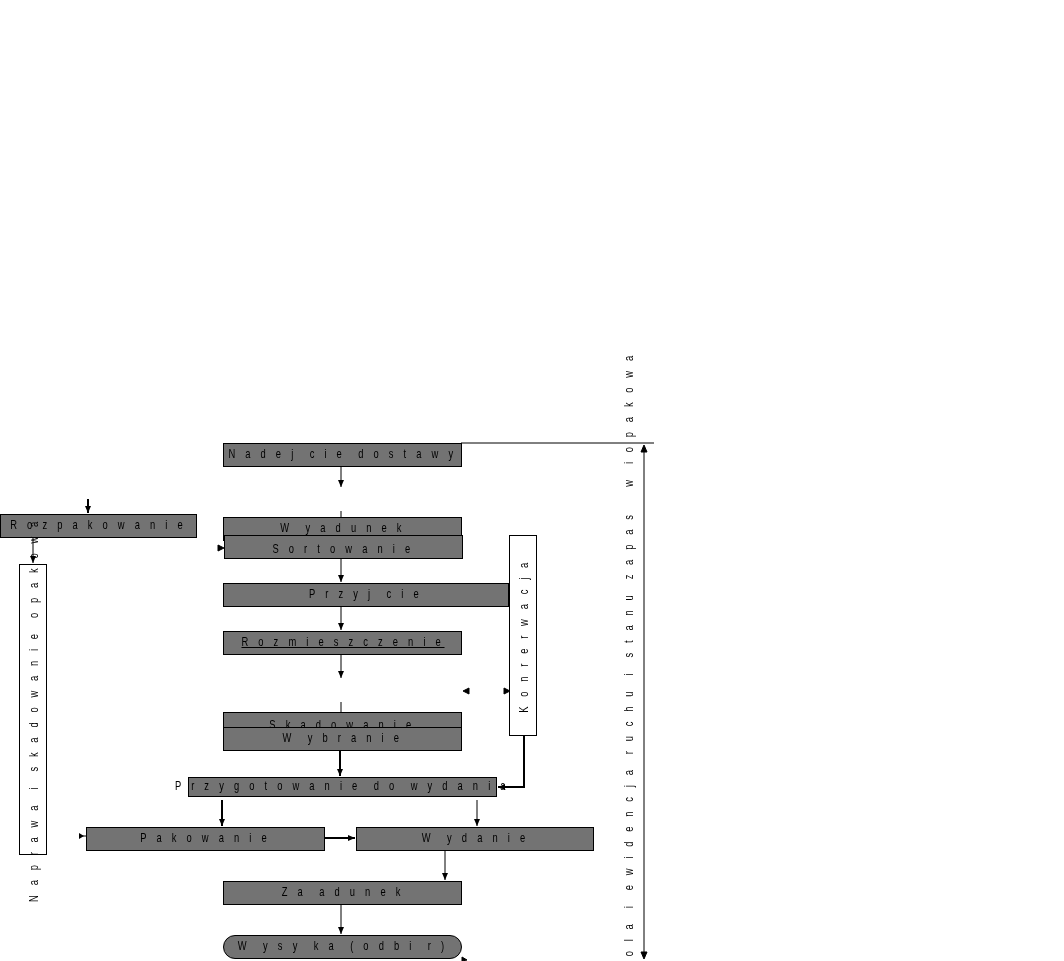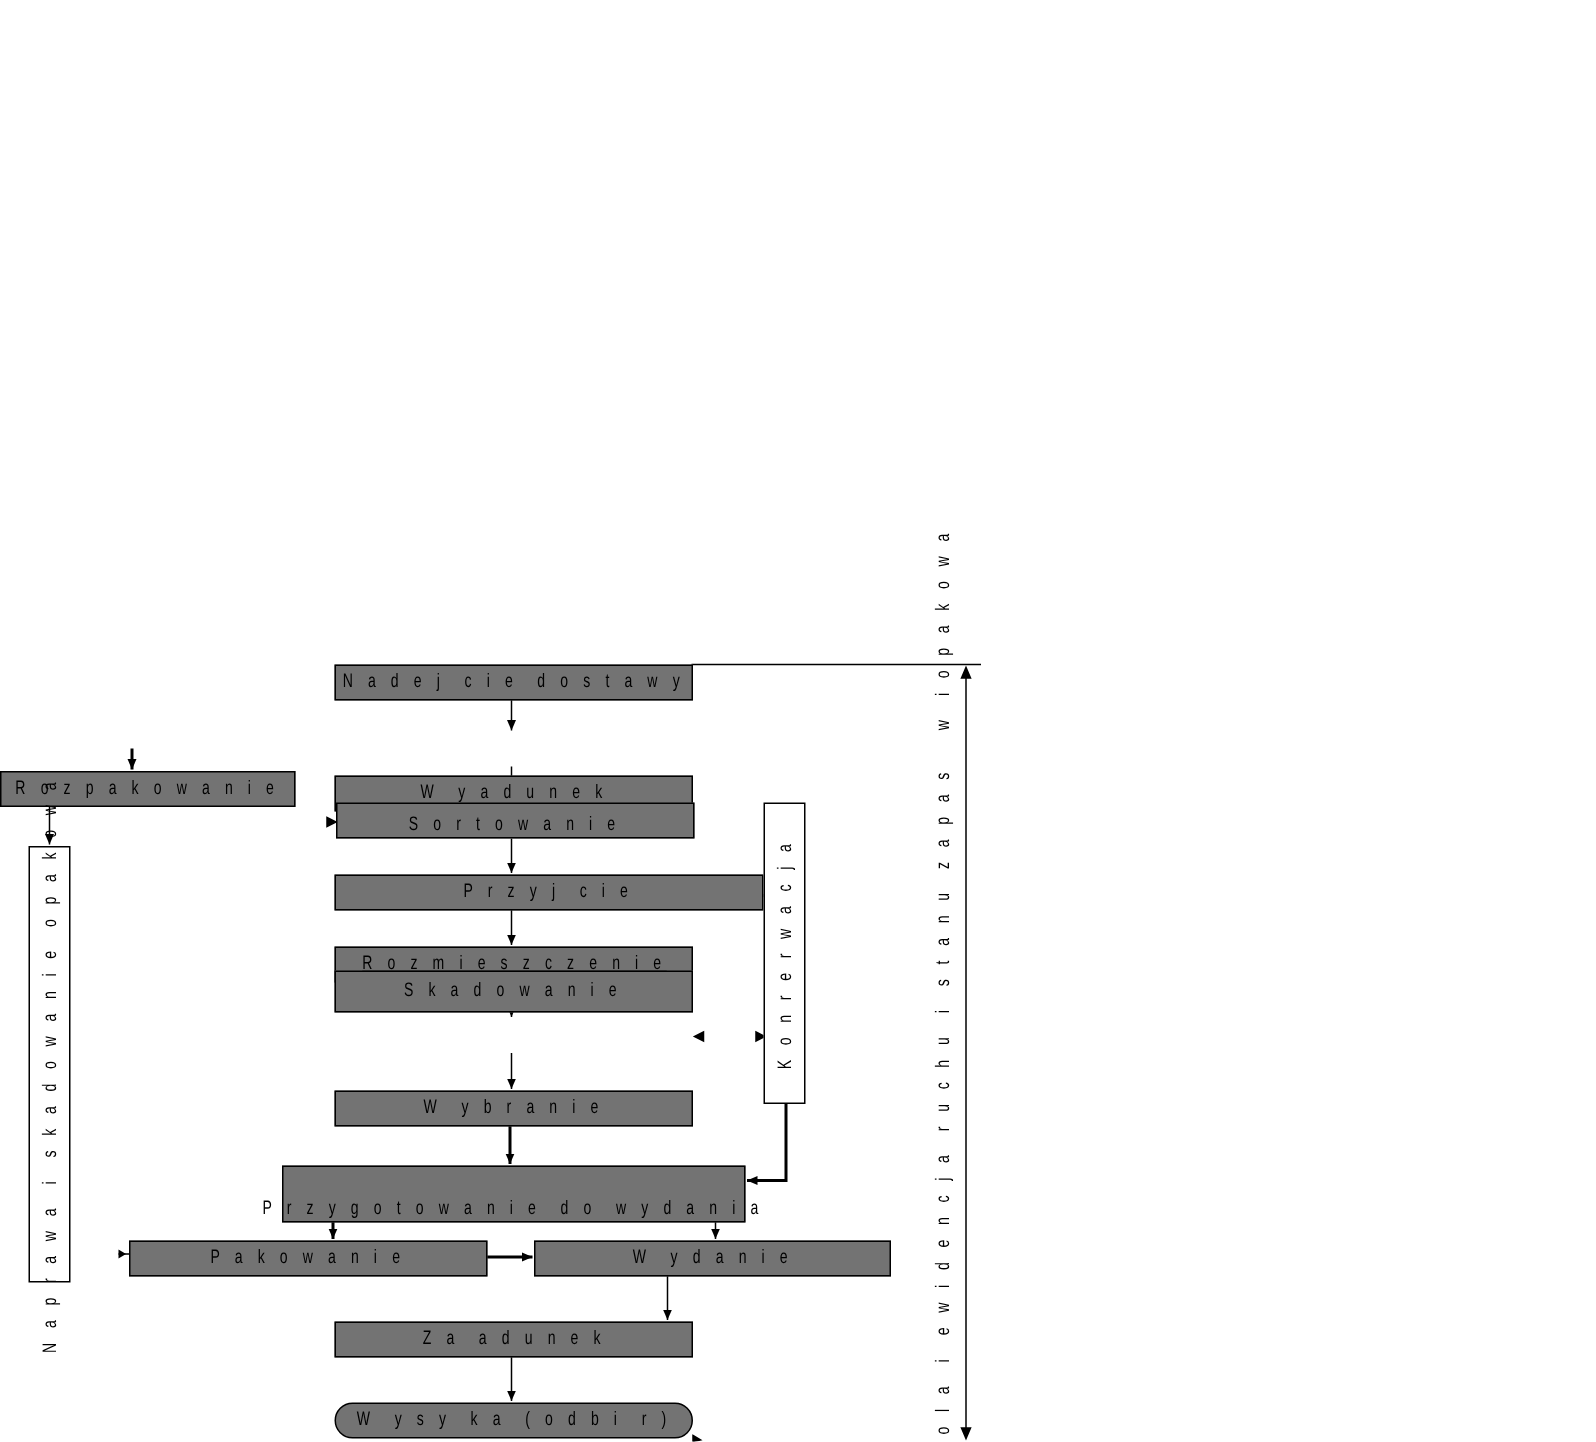--- a/index.html
+++ b/index.html
@@ -75,27 +75,27 @@
 </div>
 <div class="box" style="left:224px; top:535px; width:239px; height:24px;align-items:flex-end;">
   <span class="lbl">S o r t o w a n i e</span>
 </div>
 <div class="box" style="left:223px; top:583px; width:286px; height:24px;align-items:center;">
   <span class="lbl">P r z y j  c i e</span>
 </div>
 <div class="box" style="left:223px; top:631px; width:239px; height:24px;text-decoration:underline;">
   <span class="lbl">R o z m i e s z c z e n i e</span>
 </div>
-<div class="box" style="left:223px; top:647px; width:239px; height:28px;">
+<div class="box" style="left:223px; top:712px; width:239px; height:28px;">
   <span class="lbl">S k a d o w a n i e</span>
 </div>
 <div class="box" style="left:223px; top:727px; width:239px; height:24px;">
   <span class="lbl">W  y b r a n i e</span>
 </div>
-<div class="box" style="left:188px; top:777px; width:309px; height:38px;align-items:flex-end;">
+<div class="box" style="left:188px; top:777px; width:309px; height:20px;">
   <span class="lbl">P r z y g o t o w a n i e  d o  w y d a n i a</span>
 </div>
 <div class="box" style="left:86px; top:827px; width:239px; height:24px;">
   <span class="lbl">P a k o w a n i e</span>
 </div>
 <div class="box" style="left:356px; top:827px; width:238px; height:24px;justify-content:center;">
   <span class="lbl">W  y d a n i e</span>
 </div>
 <div class="box" style="left:223px; top:881px; width:239px; height:24px;">
   <span class="lbl">Z a  a d u n e k</span>

